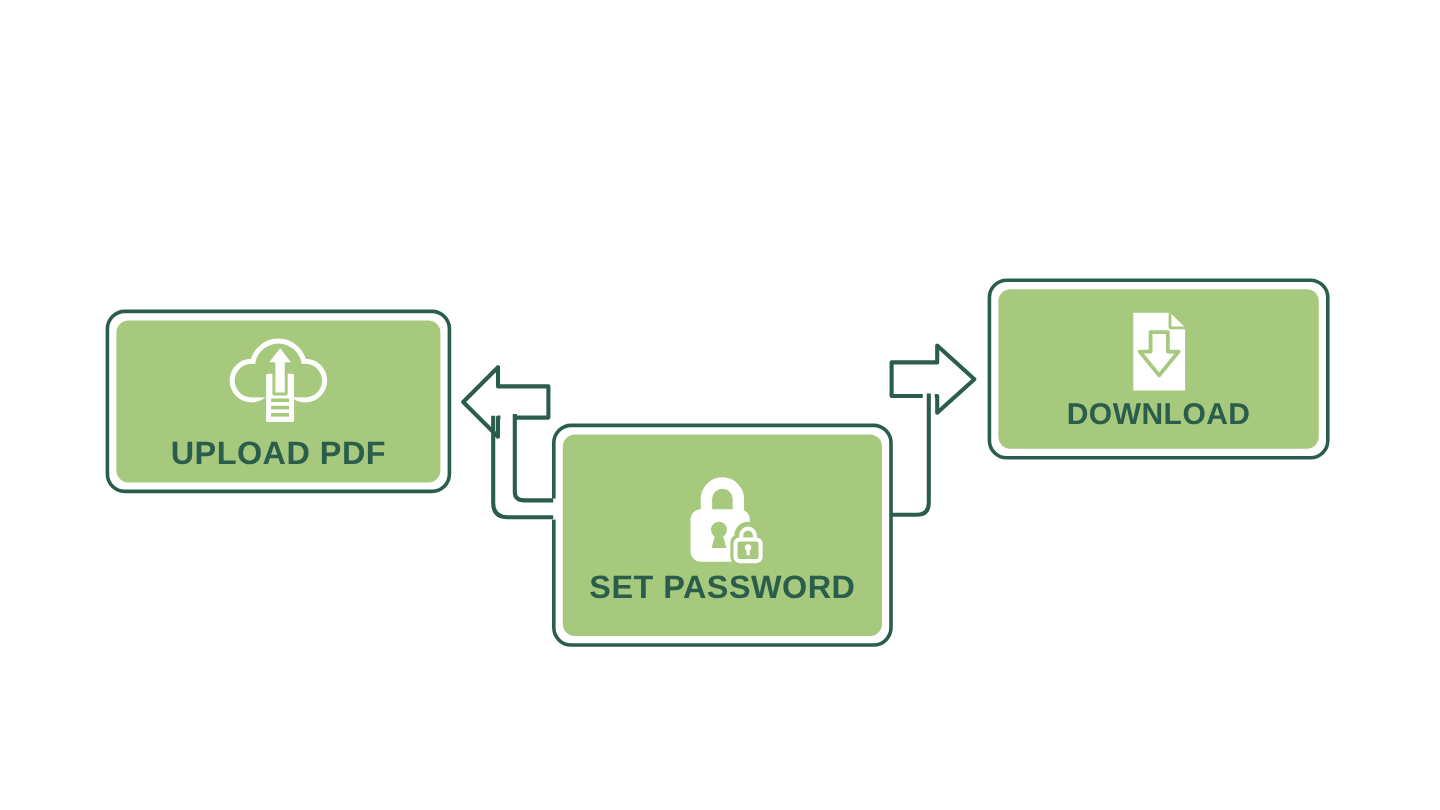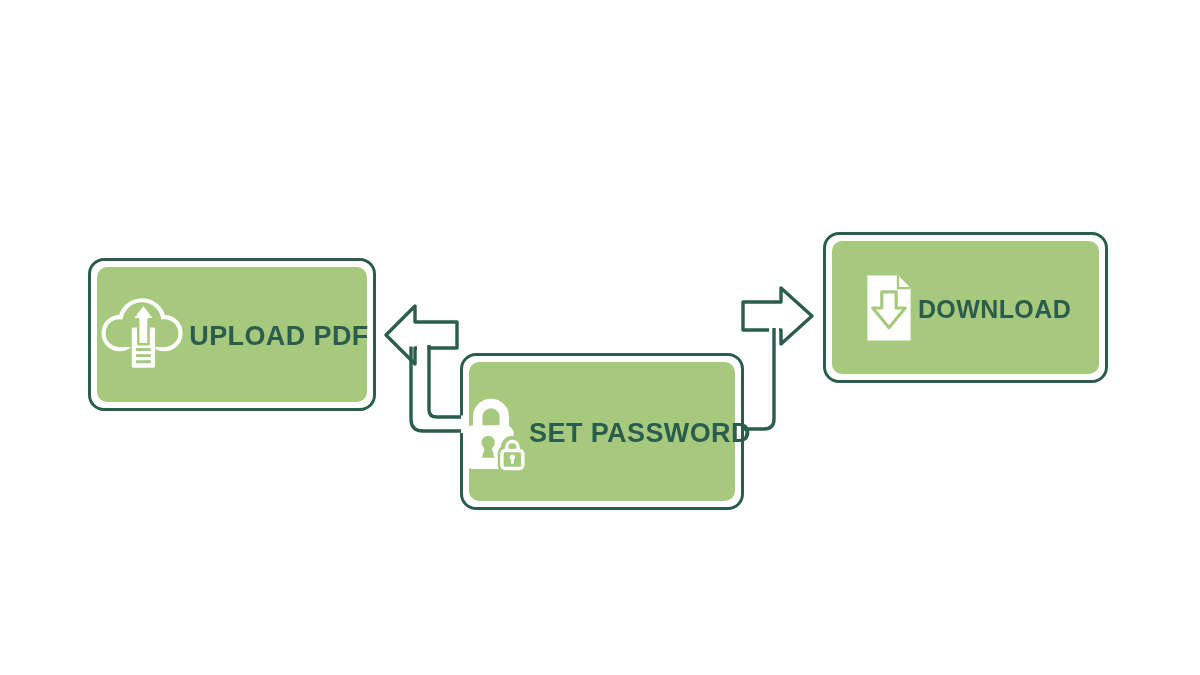--- a/index.html
+++ b/index.html
@@ -6,21 +6,21 @@
   #canvas{
     position:relative;width:1200px;height:675px;background:#ffffff;
     overflow:hidden;font-family:"Liberation Sans",sans-serif;
   }
   .step-box{
     position:absolute;box-sizing:border-box;background:#ffffff;
     border:3px solid #2b5d4c;border-radius:16px;z-index:1;
   }
   .step-inner{
     position:absolute;inset:6px;background:#a7c97d;border-radius:10px;
-    display:flex;flex-direction:row;align-items:center;justify-content:center;
+    display:flex;flex-direction:column;align-items:center;justify-content:center;
   }
   .step-label{
     color:#2b5d4c;font-weight:700;letter-spacing:.4px;text-align:center;
     font-size:27px;line-height:27px;margin-top:4px;white-space:nowrap;
   }
   .step-label.two-line{font-size:25px;line-height:25px;}
   .step-label.two-line span{display:block;}
   .icon-wrap{display:flex;align-items:center;justify-content:center;}
   #overlay{position:absolute;left:0;top:0;z-index:5;pointer-events:none;}
 </style>
@@ -51,21 +51,21 @@
             <rect x="43.5" y="65.5" width="16" height="3.2"></rect>
             <rect x="43.5" y="72" width="16" height="3.2"></rect>
           </g>
           <path d="M51.5 12 L64 28 H57 V55 H46 V28 H39 Z" fill="#ffffff" stroke="#a7c97d" stroke-width="2.6" stroke-linejoin="round"></path>
         </svg>
       </div>
       <div class="step-label">UPLOAD PDF</div>
     </div>
   </div>
 
-  <div class="step-box" style="left:460px;top:353px;width:284px;height:157px;">
+  <div class="step-box" style="left:460px;top:353px;width:284px;height:186px;">
     <div class="step-inner">
       <div class="icon-wrap">
         <svg width="76" height="82" viewBox="0 0 80 86">
 
           <path d="M26 40 V27 a14 14 0 0 1 28 0 V40" fill="none" stroke="#ffffff" stroke-width="10"></path>
           <rect x="12" y="36" width="52" height="46" rx="9" fill="#ffffff"></rect>
           <circle cx="37" cy="54" r="7" fill="#a7c97d"></circle>
           <path d="M33.8 58 L30.5 70 H43.5 L40.2 58 Z" fill="#a7c97d"></path>
 
           <path d="M56 64 V59 a6.5 6.5 0 0 1 13 0 V64" fill="none" stroke="#a7c97d" stroke-width="11"></path>

